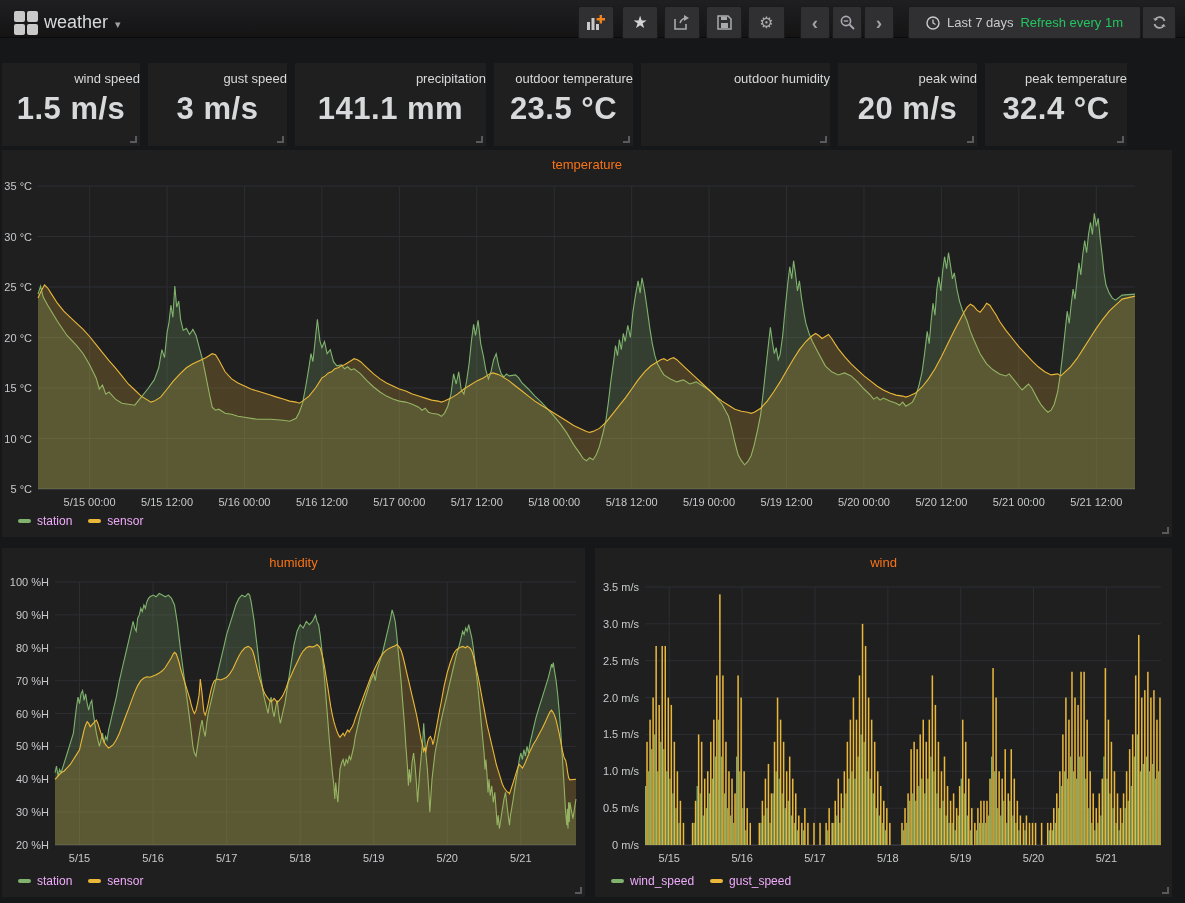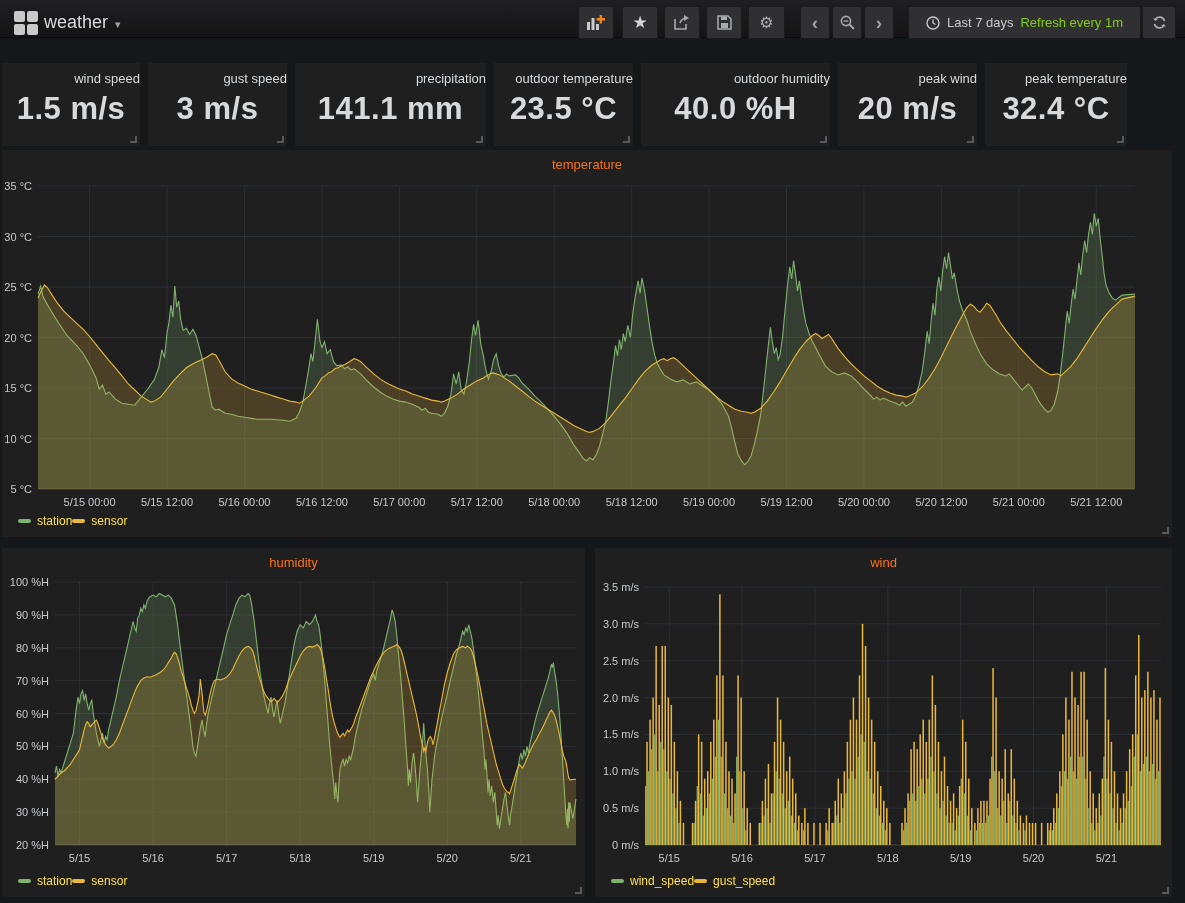--- a/index.html
+++ b/index.html
@@ -14,32 +14,32 @@
   .logo span { background:#c9c9c9; border-radius:2px; }
   .dash-title { position:absolute; left:44px; top:0; height:45px; display:flex; align-items:center;
                 color:#d8d9da; font-size:18px; cursor:pointer; }
   .dash-title .caret { color:#9fa1a4; font-size:11px; margin-left:7px; margin-top:3px; }
   .navbtn { position:absolute; top:6px; height:33px; background:#303033; border:1px solid #1b1b1c;
             border-radius:2px; color:#a8aaad; display:flex; align-items:center; justify-content:center;
             cursor:pointer; }
   .navbtn svg { display:block; }
   .chev { font-size:19px; font-weight:bold; color:#9fa1a4; line-height:1; }
   #btn-timepicker { left:908px; width:233px; font-size:13px; color:#c9cacc; gap:7px; }
-  #btn-timepicker .refresh-label { color:#84cc16; }
+  #btn-timepicker .refresh-label { color:#22c55e; }
   
   .panel { position:absolute; background:#1f1f20; }
   .stat-title { text-align:right; padding-top:8px; font-size:13px; color:#d8d9da; font-weight:400; }
   .stat-value { text-align:center; margin-top:5px; font-size:31px; font-weight:bold; color:#d8d9da;
                 letter-spacing:0.5px; }
   .corner { position:absolute; right:3px; bottom:3px; width:7px; height:7px;
             border-right:2px solid #5a5a5c; border-bottom:2px solid #5a5a5c; }
   
   .chart-title { text-align:center; padding-top:7px; font-size:13px; color:#f97316; cursor:pointer; }
   .chart-svg { position:absolute; left:0; top:0; }
-  .legend { position:absolute; left:16px; bottom:9px; display:flex; font-size:12px; color:#fde047;align-items:center; }
+  .legend { position:absolute; left:16px; bottom:9px; display:flex; gap:16px; font-size:12px; color:#f0abfc;align-items:center; }
   .legend .item { display:flex; align-items:center; gap:6px; cursor:pointer; }
   .legend .swatch { width:13px; height:4px; border-radius:2px; }
 </style>
 </head>
 <body>
 
 <div id="navbar">
   <div class="logo">
       <span></span>
       <span></span>
@@ -127,21 +127,20 @@
   <div class="stat-value">141.1 mm</div>
   <div class="corner"></div>
 </div>
 <div class="panel" style="left:494px;top:63px;width:139px;height:83px;">
   <div class="stat-title">outdoor temperature</div>
   <div class="stat-value">23.5 °C</div>
   <div class="corner"></div>
 </div>
 <div class="panel" style="left:641px;top:63px;width:189px;height:83px;">
   <div class="stat-title">outdoor humidity</div>
-  <div class="stat-value">40.0 %H</div>
   <div class="corner"></div>
 </div>
 <div class="panel" style="left:838px;top:63px;width:139px;height:83px;">
   <div class="stat-title">peak wind</div>
   <div class="stat-value">20 m/s</div>
   <div class="corner"></div>
 </div>
 <div class="panel" style="left:985px;top:63px;width:142px;height:83px;">
   <div class="stat-title">peak temperature</div>
   <div class="stat-value">32.4 °C</div>

